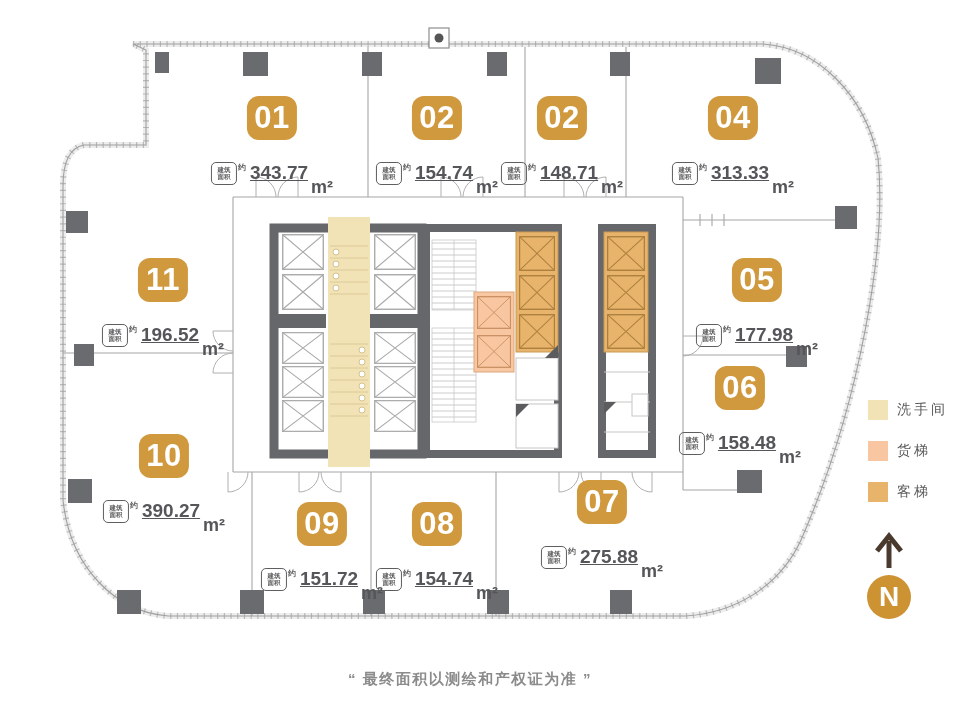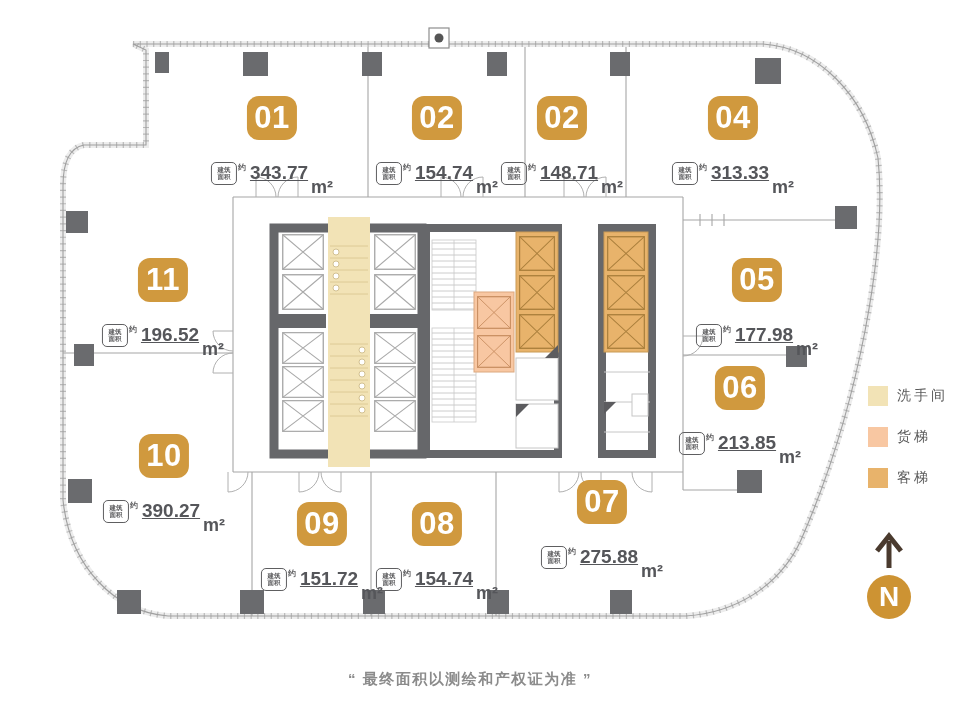--- a/index.html
+++ b/index.html
@@ -15,21 +15,21 @@
          justify-content:center;letter-spacing:0.5px;}
   .arearow{display:flex;align-items:center;margin-top:8px;white-space:nowrap;}
   .abadge{width:24px;height:21px;border:1.3px solid #5e5e60;border-radius:5px;display:flex;
           flex-direction:column;justify-content:center;align-items:center;color:#5e5e60;
           font-size:6.5px;line-height:1.12;font-weight:bold;}
   .approx{font-size:8px;color:#5e5e60;margin:-11px 2px 0 1px;font-weight:bold;}
   .areanum{font-size:19px;font-weight:bold;color:#55565a;margin-left:2px;text-decoration:underline;}
   .areaunit{font-size:18px;font-weight:bold;color:#55565a;margin-left:3px;margin-top:29px;}
 
   
-  .legend{position:absolute;left:868px;top:386px;}
+  .legend{position:absolute;left:868px;top:400px;}
   .legend-item{display:flex;align-items:center;margin-bottom:21px;}
   .swatch{width:20px;height:20px;}
   .sw-restroom{background:#f2e3b6;}
   .sw-freight{background:#f8c7a2;}
   .sw-passenger{background:#e8b36b;}
   .legend-label{margin-left:9px;font-size:14px;color:#5a5a5a;letter-spacing:3px;}
 
   
   .compass{position:absolute;left:866px;top:530px;width:46px;text-align:center;}
   .ncircle{width:44px;height:44px;margin:1px auto 0;border-radius:50%;background:#cd9333;
@@ -254,21 +254,21 @@
   </div>
 
   <div class="unit" style="left:740px;top:366px">
     <div class="badge">06</div>
     <div class="arearow">
       <span class="abadge">
           <span>建筑</span>
           <span>面积</span>
         </span>
       <span class="approx">约</span>
-      <span class="areanum">213.85</span>
+      <span class="areanum">158.48</span>
       <span class="areaunit">m²</span>
     </div>
   </div>
 
   <div class="unit" style="left:602px;top:480px">
     <div class="badge">07</div>
     <div class="arearow">
       <span class="abadge">
           <span>建筑</span>
           <span>面积</span>

